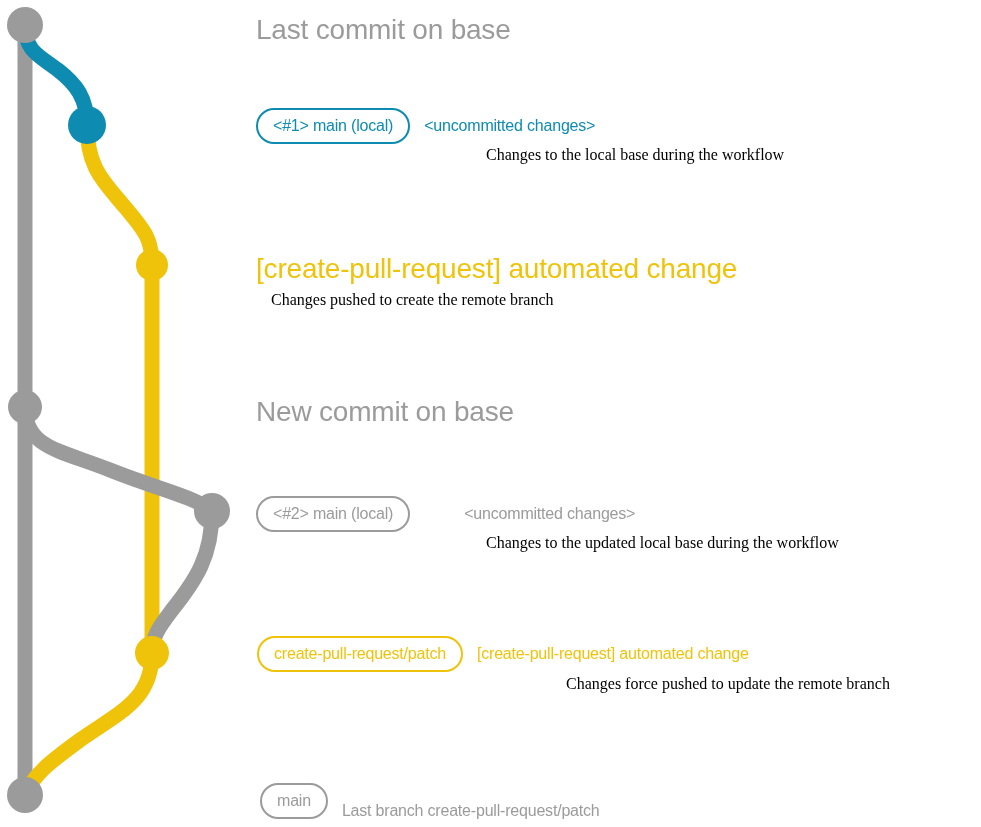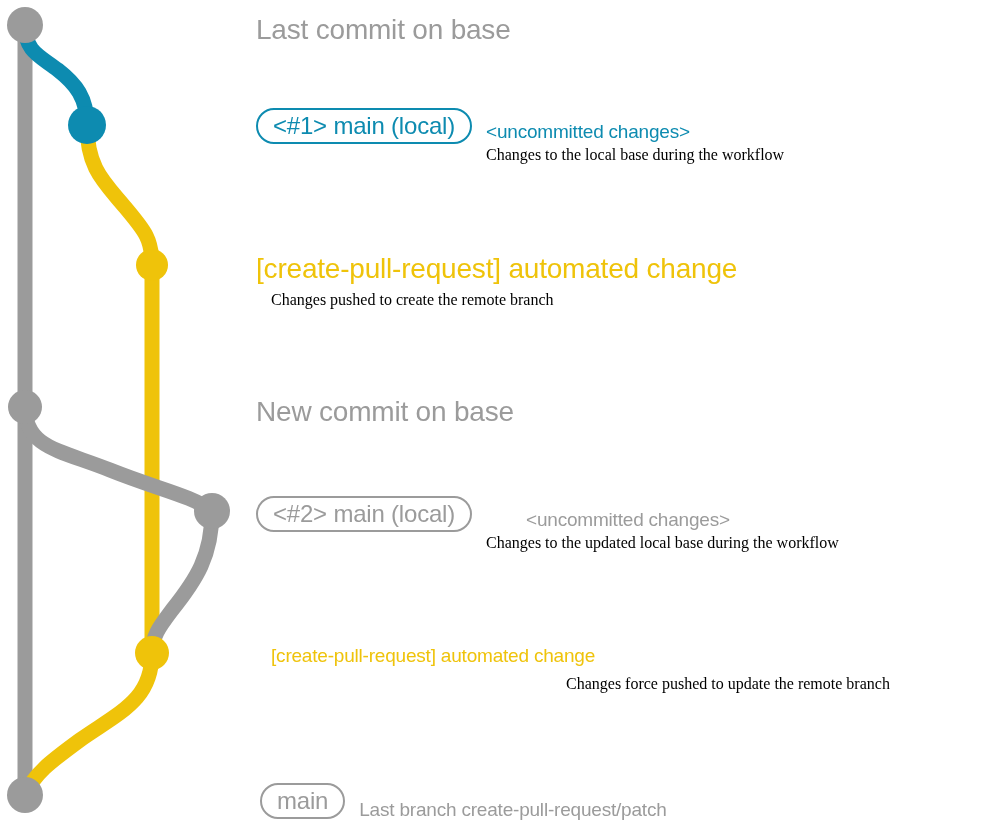--- a/index.html
+++ b/index.html
@@ -35,34 +35,33 @@
   
   .pill {
     display: inline-flex;
     align-items: center;
     justify-content: center;
     box-sizing: border-box;
     border: 2px solid currentColor;
     border-radius: 18px;
     height: 36px;
     padding: 0 15px;
-    font-size: 24px;
+    font-size: 16px;
     line-height: 1;
     letter-spacing: -0.2px;
   }
   .pill.teal   { color: #0d8bb0; }
   .pill.yellow { color: #efc30a; }
   .pill.gray   { color: #9b9b9b; }
 
   
   .subject {
-    font-size: 19px;
+    font-size: 16px;
     line-height: 1;
     letter-spacing: -0.2px;
-    margin-top: 10px;
   }
   .subject.teal   { color: #0d8bb0; }
   .subject.yellow { color: #efc30a; }
   .subject.gray   { color: #9b9b9b; }
 
   .gap { width: 14px; flex: 0 0 auto; }
 
   
   .desc {
     position: absolute;
@@ -132,20 +131,21 @@
 <div class="solo gray" style="left:256px; top:398px;">New commit on base</div>
 
 <div class="row" style="left:256px; top:496px;gap:20px;">
   <span class="pill gray">&lt;#2&gt; main (local)</span>
   <span class="gap"></span>
   <span class="subject gray">&lt;uncommitted changes&gt;</span>
 </div>
 <div class="desc" style="left:486px; top:535px;">Changes to the updated local base during the workflow</div>
 
 <div class="row" style="left:257px; top:636px;">
+  <span class="pill yellow">create-pull-request/patch</span>
   <span class="gap"></span>
   <span class="subject yellow">[create-pull-request] automated change</span>
 </div>
 <div class="desc" style="left:566px; top:676px;">Changes force pushed to update the remote branch</div>
 
 <div class="row" style="left:260px; top:783px;align-items:flex-end;">
   <span class="pill gray">main</span>
   <span class="gap"></span>
   <span class="subject gray">Last branch create-pull-request/patch</span>
 </div>

